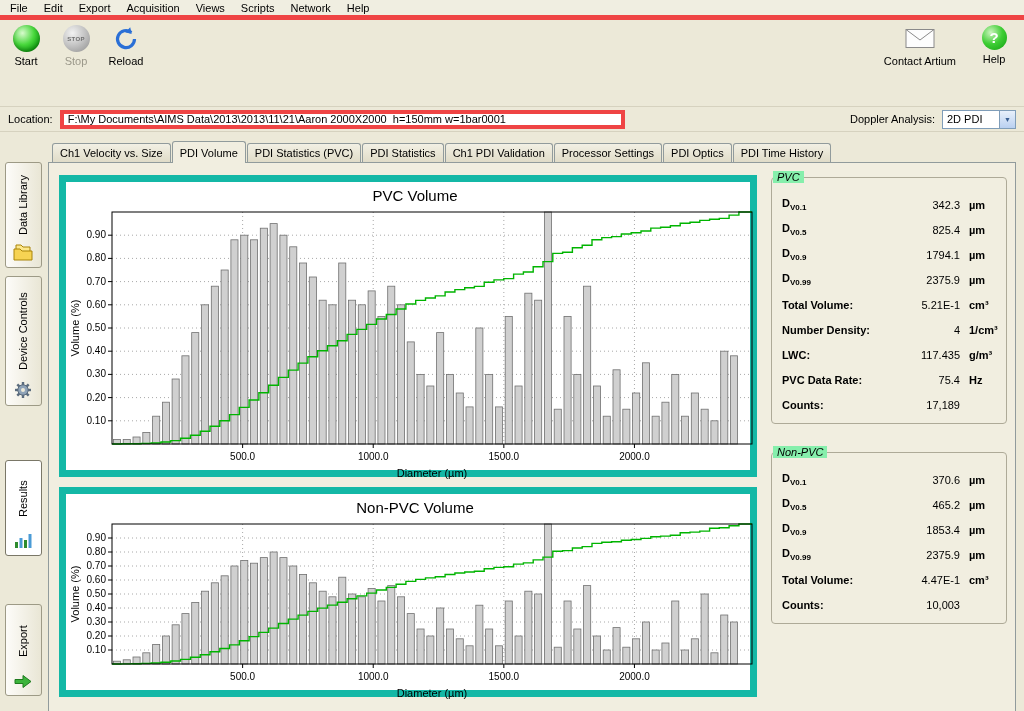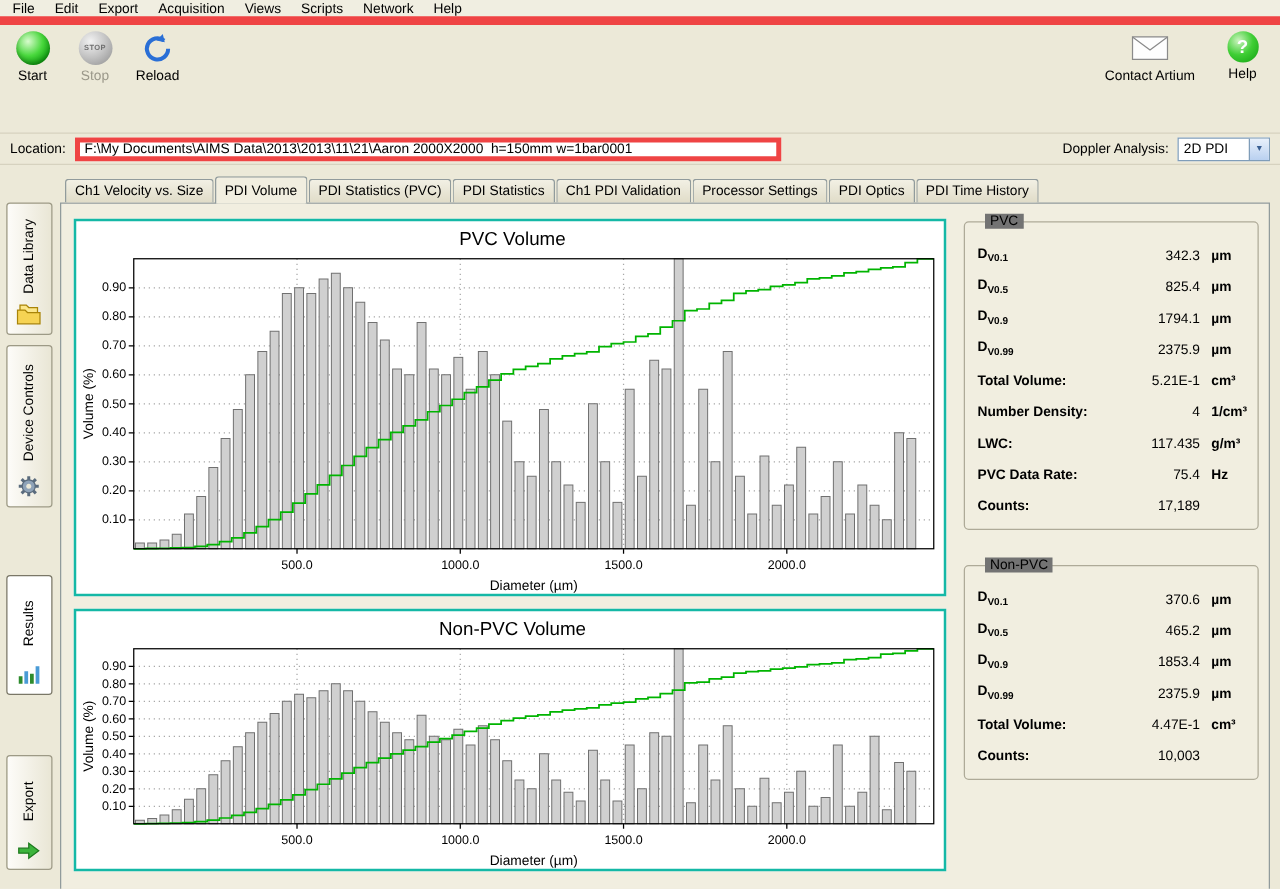--- a/index.html
+++ b/index.html
@@ -1,20 +1,20 @@
 <!DOCTYPE html>
 <html><head>
 <meta charset="utf-8">
 <style>
   * { box-sizing: border-box; margin: 0; padding: 0; }
   html,body { width:1024px; height:711px; overflow:hidden; }
   body { font-family:"Liberation Sans", sans-serif; font-size:11px; background:#ece9d8; color:#000; }
 
   
-  .menubar { height:20px; display:flex; align-items:center; padding:0 2px; background:#f0eee1; border-bottom:7px solid #ef4444; }
+  .menubar { height:20px; display:flex; align-items:center; padding:0 2px; background:#f0eee1; border-bottom:5px solid #ef4444; }
   .menu-item { padding:3px 8px; cursor:default; }
 
   
   .toolbar { height:60px; display:flex; align-items:flex-start; padding:5px 12px 0 8px; gap:14px; }
   .tbtn { display:flex; flex-direction:column; align-items:center; gap:3px; min-width:36px; }
   .tbtn .lbl { font-size:11px; }
   .tbtn.disabled .lbl { color:#9b988a; }
   .sphere { width:27px; height:27px; border-radius:50%; display:flex; align-items:center; justify-content:center; }
   .sphere.start { background:radial-gradient(circle at 35% 30%, #d8fbcd, #49d83d 45%, #12a212 75%, #0a7a0a); box-shadow:inset 0 -2px 4px rgba(0,0,0,.25); }
   .sphere.stop { background:radial-gradient(circle at 35% 30%, #f2f2f2, #c2c2c2 50%, #8d8d8d); color:#6f6f6f; font-weight:bold; font-size:6px; letter-spacing:.3px; }
@@ -41,27 +41,27 @@
   .side-tab:nth-child(4){ height:92px; margin-top:40px; }
   .vtext { writing-mode:vertical-rl; transform:rotate(180deg); display:inline-block; font-size:11px; flex:1; text-align:center; }
   .side-icon { margin-top:4px; }
 
   .content { flex:1; display:flex; flex-direction:column; padding:8px 8px 6px 2px; }
   .tabstrip { display:flex; align-items:flex-end; height:22px; padding-left:4px; position:relative; z-index:2; }
   .tab { padding:3px 7px 3px; border:1px solid #919b9c; border-bottom:none; border-radius:3px 3px 0 0; background:linear-gradient(#f2f0e4,#e0dcc8); margin-right:1px; height:19px; cursor:default; white-space:nowrap; }
   .tab.active { background:#f1eee0; height:22px; padding-top:5px; margin-bottom:-1px; }
   .frame { flex:1; border:1px solid #919b9c; background:#f1eee0; display:flex; padding:12px 8px 8px 10px; }
   .charts-col { width:700px; display:flex; flex-direction:column; gap:10px; }
-  .chart-panel { width:698px; background:#fff; border:2px solid #14b8a6; }
+  .chart-panel { width:698px; background:#fff; border:7px solid #14b8a6; }
   #chart0 { height:302px; }
   #chart1 { height:210px; }
 
   .stats-col { flex:1; display:flex; flex-direction:column; gap:28px; margin-left:12px; padding-top:2px; }
   .groupbox { border:1px solid #aeaa98; border-radius:4px; padding:14px 8px 6px 10px; position:relative; }
-  .legend { position:absolute; top:-7px; left:16px; background:#737373; padding:0 4px; }
+  .legend { position:absolute; top:-7px; left:1px; background:#86efac; padding:0 4px;font-style:italic; }
   .stat-row { display:grid; grid-template-columns:1fr 64px 38px; align-items:center; height:25px; }
   .stat-label { font-weight:bold; }
   .stat-sub { font-size:8px; vertical-align:sub; font-weight:bold; }
   .stat-value { text-align:right; }
   .stat-unit { padding-left:9px; font-weight:bold; }
 
   
   .statusbar { height:18px; border-top:1px solid #c5c2b0; display:flex; align-items:center; padding:0 6px; }
 </style>
 </head>

